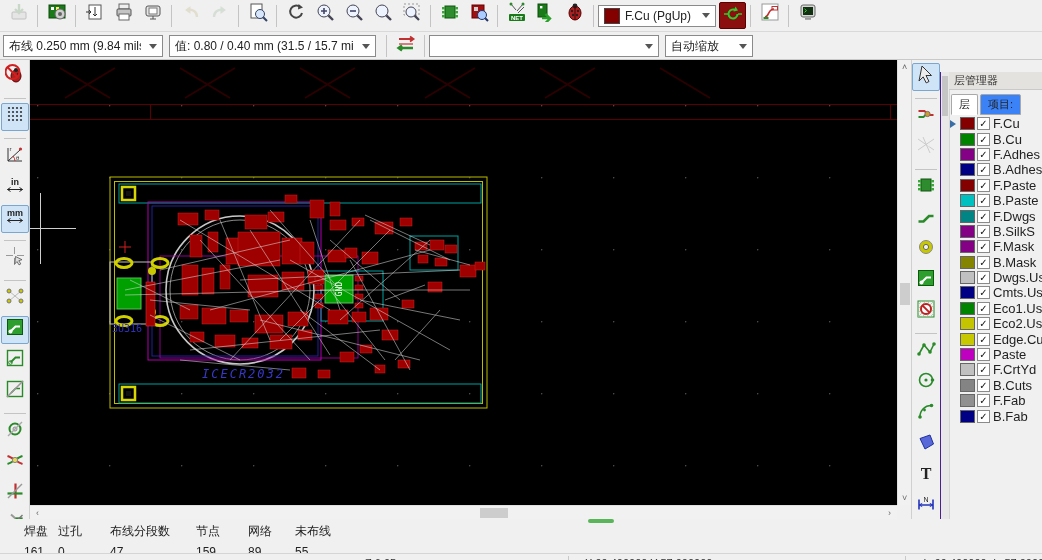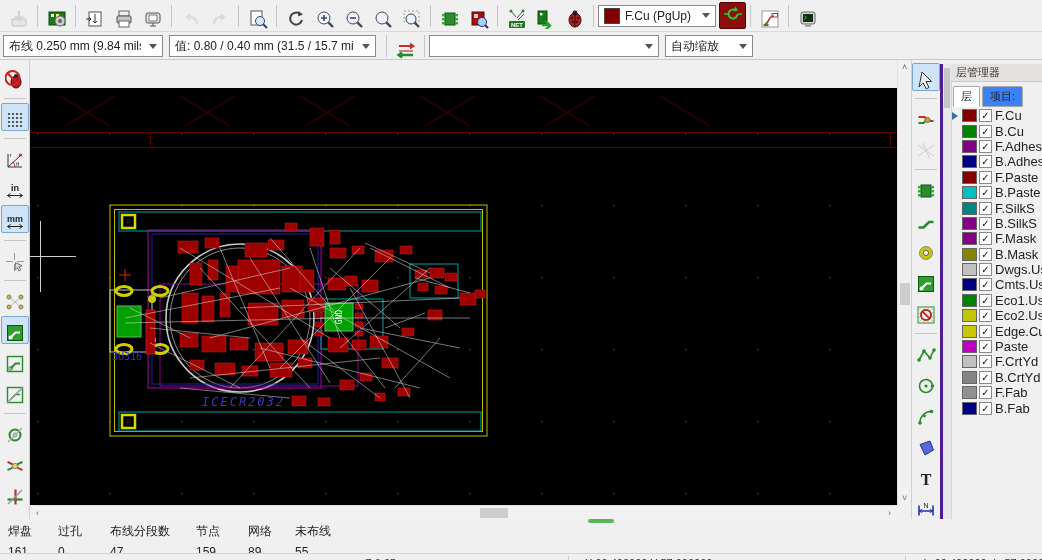--- a/index.html
+++ b/index.html
@@ -4,21 +4,21 @@
 <style>
   html,body{margin:0;padding:0;}
   body{width:1042px;height:560px;overflow:hidden;position:relative;background:#f0f0f0;
        font-family:"Liberation Sans","DejaVu Sans",sans-serif;font-size:12px;color:#222;}
   .abs{position:absolute;}
   
   #top-toolbar{left:0;top:0;width:1042px;height:32px;background:#f0f0f0;border-bottom:1px solid #d9d9d9;
                display:flex;align-items:center;padding-left:4px;box-sizing:border-box;}
   #settings-toolbar{left:0;top:33px;width:1042px;height:27px;background:#f0f0f0;border-bottom:1px solid #c9c9c9;
                display:flex;align-items:center;padding-left:3px;box-sizing:border-box;}
-  .tbtn{width:27px;height:27px;display:flex;align-items:flex-end;justify-content:center;border:1px solid transparent;
+  .tbtn{width:27px;height:27px;display:flex;align-items:flex-start;justify-content:center;border:1px solid transparent;
         border-radius:2px;flex:0 0 auto;}
   .tbtn.active{background:#cfe4f7;border-color:#7aa7d0;}
   .tbtn.disabled{opacity:.45;filter:grayscale(.6);}
   .tbtn svg{display:block;}
   .tsep{width:1px;height:22px;background:#c4c4c4;margin:0 4px;flex:0 0 auto;}
   .vsep{height:1px;width:22px;background:#c4c4c4;margin:4px 0;flex:0 0 auto;}
   .dd{height:22px;background:#fff;border:1px solid #8a8a8a;display:flex;align-items:center;
       padding:0 5px;box-sizing:border-box;margin-right:6px;flex:0 0 auto;white-space:nowrap;overflow:hidden;}
   .dd .chev{margin-left:auto;width:0;height:0;border-left:4px solid transparent;border-right:4px solid transparent;
       border-top:5px solid #555;flex:0 0 auto;}
@@ -26,29 +26,29 @@
   .swatch{width:14px;height:14px;background:#840000;border:1px solid #444;margin-right:5px;flex:0 0 auto;}
   #layer-pair-btn{width:25px;height:25px;background:#8c0f0f;border:1px solid #5a0000;border-radius:2px;
       display:flex;align-items:center;justify-content:center;flex:0 0 auto;}
   
   #left-toolbar{left:0;top:60px;width:30px;height:459px;background:#f0f0f0;border-right:1px solid #d0d0d0;
       display:flex;flex-direction:column;align-items:center;padding-top:3px;box-sizing:border-box;}
   #right-toolbar{left:911px;top:60px;width:29px;height:459px;background:#f0f0f0;border-left:1px solid #d0d0d0;
       display:flex;flex-direction:column;align-items:center;padding-top:3px;box-sizing:border-box;}
   #left-toolbar .tbtn,#right-toolbar .tbtn{width:26px;height:26px;margin-bottom:3px;}
   
-  #canvas{left:30px;top:60px;width:867px;height:445px;background:#000;overflow:hidden;margin-top:28px;}
+  #canvas{left:30px;top:60px;width:867px;height:445px;background:#000;overflow:hidden;}
   
   #vscroll{left:897px;top:60px;width:14px;height:445px;background:#f1f1f1;border-left:1px solid #e0e0e0;box-sizing:border-box;}
   #vscroll .thumb{position:absolute;left:2px;top:223px;width:10px;height:22px;background:#cdcdcd;}
   #hscroll{left:30px;top:505px;width:867px;height:14px;background:#f1f1f1;border-top:1px solid #e0e0e0;box-sizing:border-box;}
   #hscroll .thumb{position:absolute;left:450px;top:2px;width:28px;height:10px;background:#cdcdcd;}
   .sarrow{position:absolute;color:#666;font-size:9px;line-height:12px;}
   
-  #layers-panel{left:940px;top:64px;width:102px;height:459px;background:#f0f0f0;border-left:3px solid #4c1d95;box-sizing:border-box;}
+  #layers-panel{left:940px;top:72px;width:102px;height:459px;background:#f0f0f0;border-left:1px solid #4c1d95;box-sizing:border-box;}
   #lp-scroll{position:absolute;left:0;top:0;width:8px;height:459px;background:#e8e8e8;border-right:1px solid #d5d5d5;}
   #lp-scroll .thumb{position:absolute;left:1px;top:4px;width:6px;height:40px;background:#c5c5c5;}
   #lp-title{position:absolute;left:8px;top:0;width:94px;height:18px;background:#e4e2de;border-bottom:1px solid #c9c9c9;
       display:flex;align-items:center;padding-left:5px;box-sizing:border-box;font-size:11px;color:#333;}
   #lp-tabs{position:absolute;left:10px;top:22px;display:flex;}
   .lp-tab{border:1px solid #a8a8a8;background:#3b82f6;padding:2px 7px;font-size:11px;margin-right:2px;border-radius:2px 2px 0 0;}
   .lp-tab.active{background:#fff;border-bottom-color:#fff;}
   #lp-list{position:absolute;left:8px;top:44px;width:94px;}
   .layer-row{display:flex;align-items:center;height:15.4px;position:relative;padding-left:11px;}
   .layer-row .arrow{position:absolute;left:1px;top:4px;width:0;height:0;border-top:4px solid transparent;
@@ -827,21 +827,21 @@
         <span class="lname">F.Paste</span>
       </div>
       <div class="layer-row">
         <span class="lswatch" style="background: rgb(0, 192, 192);"></span>
         <span class="lcheck">✓</span>
         <span class="lname">B.Paste</span>
       </div>
       <div class="layer-row">
         <span class="lswatch" style="background: rgb(0, 132, 132);"></span>
         <span class="lcheck">✓</span>
-        <span class="lname">F.SilkS</span>
+        <span class="lname">F.Dwgs</span>
       </div>
       <div class="layer-row">
         <span class="lswatch" style="background: rgb(132, 0, 132);"></span>
         <span class="lcheck">✓</span>
         <span class="lname">B.SilkS</span>
       </div>
       <div class="layer-row">
         <span class="lswatch" style="background: rgb(132, 0, 132);"></span>
         <span class="lcheck">✓</span>
         <span class="lname">F.Mask</span>
@@ -882,37 +882,37 @@
         <span class="lname">Paste</span>
       </div>
       <div class="layer-row">
         <span class="lswatch" style="background: rgb(192, 192, 192);"></span>
         <span class="lcheck">✓</span>
         <span class="lname">F.CrtYd</span>
       </div>
       <div class="layer-row">
         <span class="lswatch" style="background: rgb(132, 132, 132);"></span>
         <span class="lcheck">✓</span>
-        <span class="lname">B.CrtYd</span>
+        <span class="lname">B.Cuts</span>
       </div>
       <div class="layer-row">
         <span class="lswatch" style="background: rgb(144, 144, 144);"></span>
         <span class="lcheck">✓</span>
         <span class="lname">F.Fab</span>
       </div>
       <div class="layer-row">
         <span class="lswatch" style="background: rgb(0, 0, 132);"></span>
         <span class="lcheck">✓</span>
         <span class="lname">B.Fab</span>
       </div>
     </div>
 </div>
 
 <div id="status-bar" class="abs">
-    <div class="sfield" style="left: 8px;">
+    <div class="sfield" style="left: 24px;">
       <div class="lab">焊盘</div>
       <div class="val">161</div>
     </div>
     <div class="sfield" style="left: 58px;">
       <div class="lab">过孔</div>
       <div class="val">0</div>
     </div>
     <div class="sfield" style="left: 110px;">
       <div class="lab">布线分段数</div>
       <div class="val">47</div>

